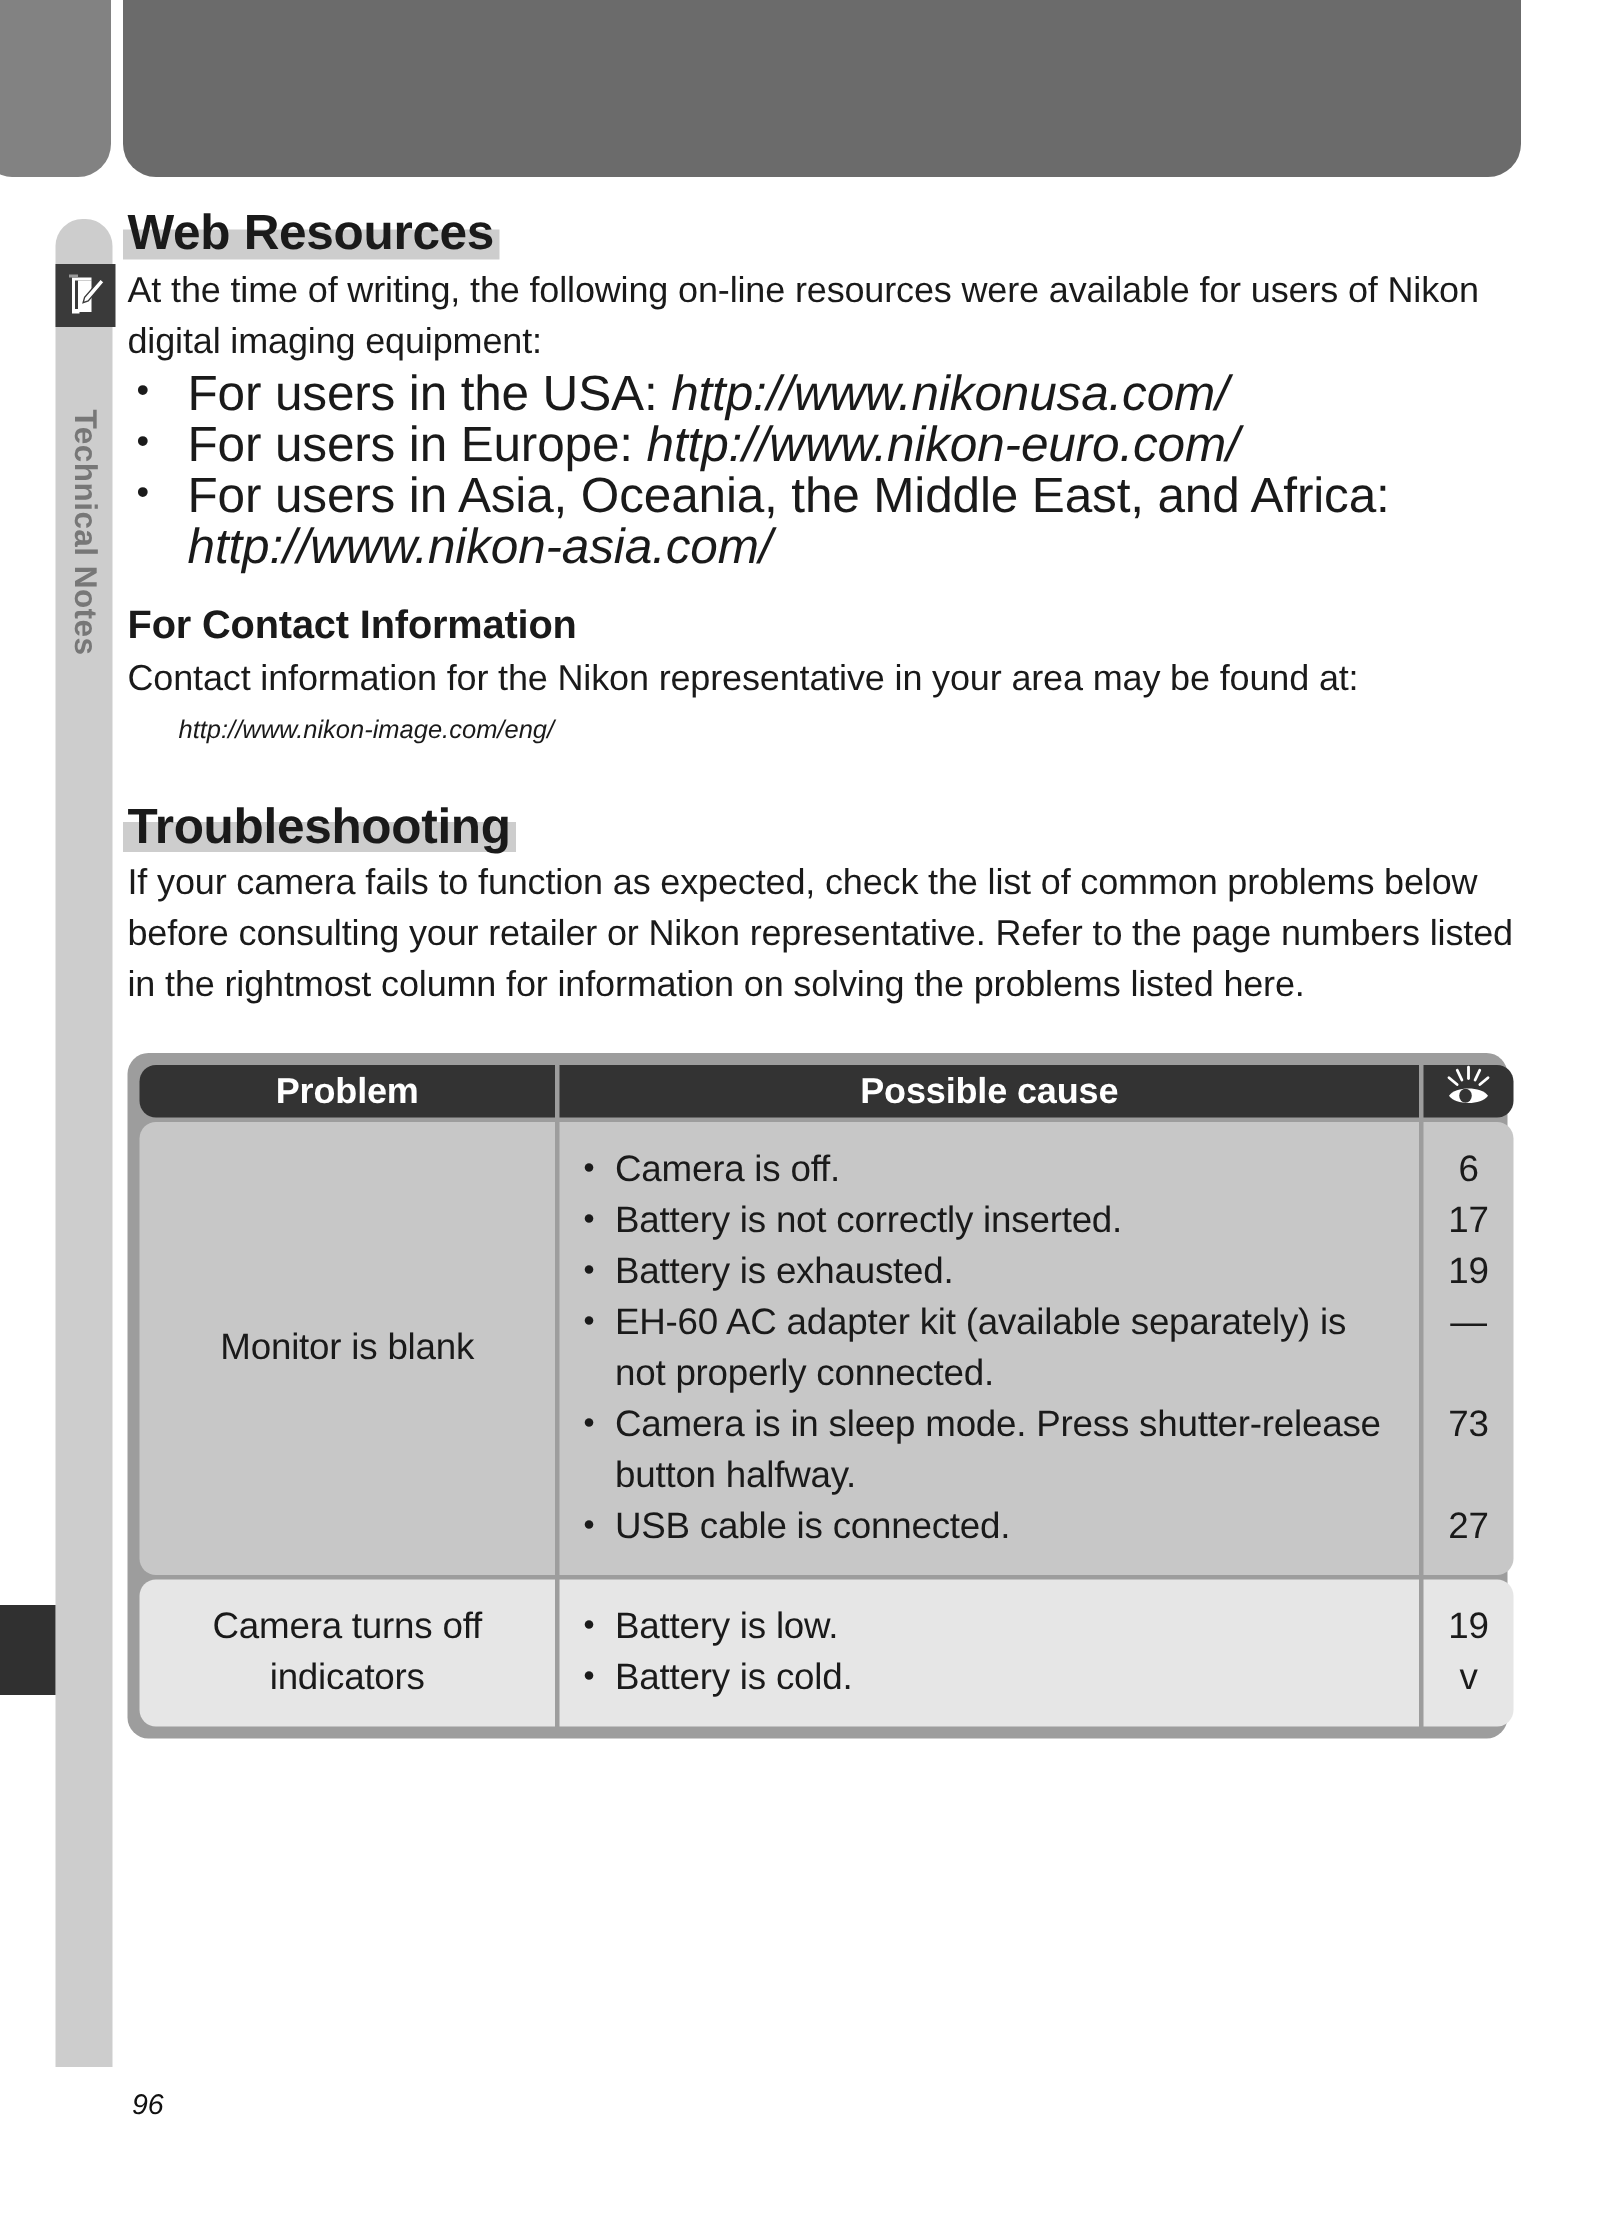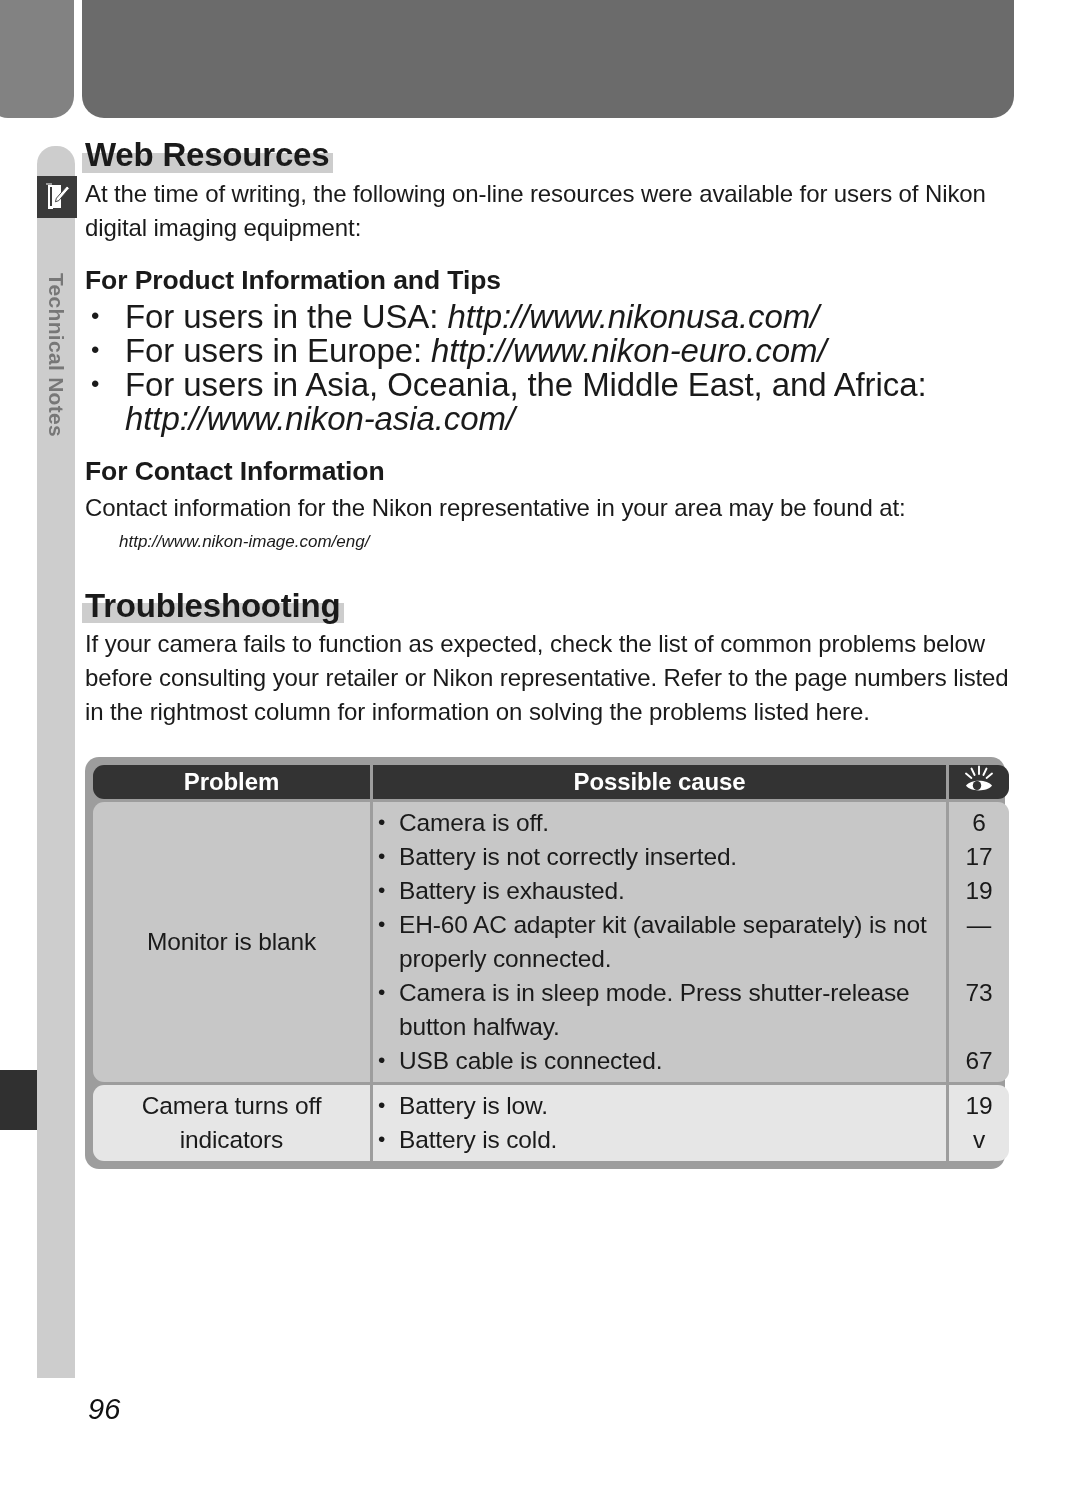--- a/index.html
+++ b/index.html
@@ -215,21 +215,21 @@
   }
   .cause-cell { padding: 9px 10px 9px 12px; }
   .pg-cell {
     text-align: center;
     border-top-right-radius: 11px;
     border-bottom-right-radius: 11px;
     padding: 9px 4px;
   }
 
   
-  .cause-list { margin: 4px; padding: 0; list-style: none; }
+  .cause-list { margin: 15px; padding: 0; list-style: none; }
   .cause-list > li {
     position: relative;
     padding-left: 22px;
     line-height: 34px;
   }
   .cause-list > li::before {
     content: "\2022";
     position: absolute;
     left: 1px;
     top: -1px;
@@ -238,21 +238,21 @@
 
   
   .pg-list { margin: 0; padding: 0; list-style: none; }
   .pg-list > li { line-height: 34px; text-align: center; }
 
   
   .folio {
     position: absolute;
     left: 88px;
     top: 1393px;
-    font-size: 29px;
+    font-size: 19px;
     font-style: italic;
     color: #111111;
   }
 </style>
 </head>
 <body>
 
 <div class="hdr-bar-left"></div>
 <div class="hdr-bar-main"></div>
 
@@ -271,21 +271,20 @@
 <div class="content">
 
   
   <h1 class="sect-heading">
     <span class="band"></span>
     <span class="txt">Web Resources</span>
   </h1>
 
   <p class="body-text">At the time of writing, the following on-line resources were available for users of Nikon digital imaging equipment:</p>
 
-  <div class="sub-heading">For Product Information and Tips</div>
 
   <ul class="bullets">
     <li><span>For users in the USA: </span><span class="ital">http://www.nikonusa.com/</span></li>
     <li><span>For users in Europe: </span><span class="ital">http://www.nikon-euro.com/</span></li>
     <li><span>For users in Asia, Oceania, the Middle East, and Africa:</span><br><span class="ital">http://www.nikon-asia.com/</span></li>
   </ul>
 
   <div class="sub-heading">For Contact Information</div>
 
   <p class="body-text">Contact information for the Nikon representative in your area may be found at:</p>
@@ -344,21 +343,21 @@
           </td>
           <td class="cell r-dark pg-cell">
             <ul class="pg-list">
               <li>6</li>
               <li>17</li>
               <li>19</li>
               <li>—</li>
               <li>&nbsp;</li>
               <li>73</li>
               <li>&nbsp;</li>
-              <li>67</li>
+              <li>27</li>
             </ul>
           </td>
         </tr>
 
         <tr>
           <td class="cell r-light prob-cell">Camera turns off indicators</td>
           <td class="cell r-light cause-cell">
             <ul class="cause-list">
               <li>Battery is low.</li>
               <li>Battery is cold.</li>

